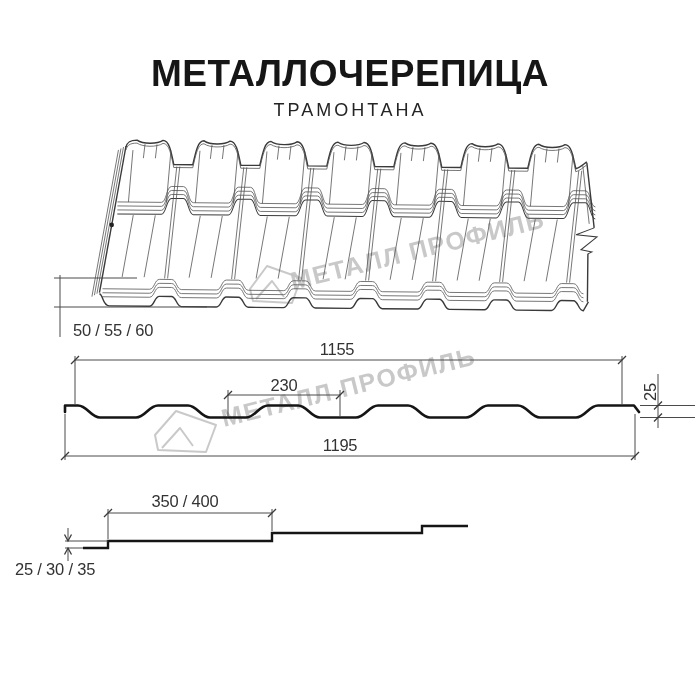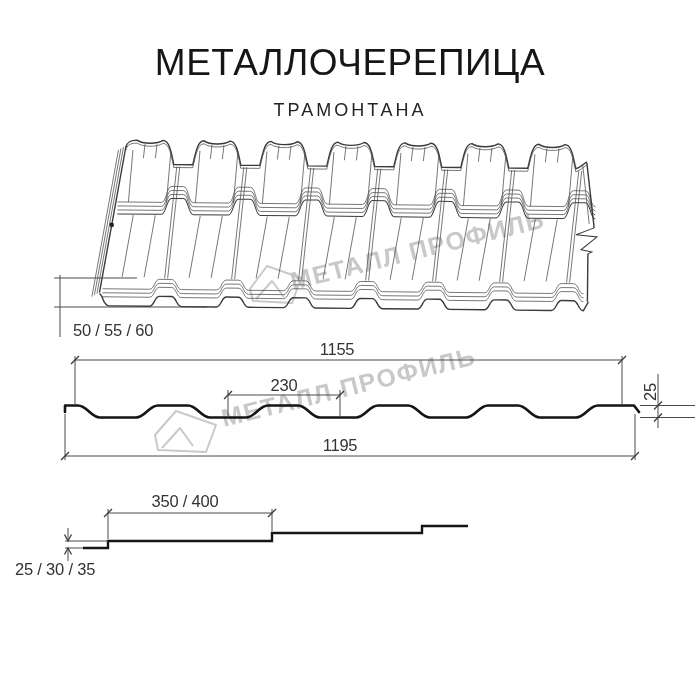--- a/index.html
+++ b/index.html
@@ -2,22 +2,22 @@
 <html style="--ink: #161616; --line: #3a3a3a; --thin: #555555; --profile: #151515; --dim: #4a4a4a; --dimtext: #333333; --wm: #c3c3c3; --bg: #ffffff;"><head>
 <meta charset="utf-8">
 <style>
   :root{
     --ink:#161616; --line:#3a3a3a; --thin:#555555; --profile:#151515;
     --dim:#4a4a4a; --dimtext:#333333; --wm:#c3c3c3; --bg:#ffffff;
   }
   html,body{margin:0;padding:0}
   body{width:700px;height:700px;background:var(--bg);position:relative;overflow:hidden;
        font-family:"Liberation Sans",sans-serif;}
-  .title{position:absolute;top:42px;left:0;width:700px;text-align:center;
-         font-size:37px;font-weight:normal;letter-spacing:.5px;color:var(--ink);white-space:nowrap}
+  .title{position:absolute;top:53px;left:0;width:700px;text-align:center;
+         font-size:37px;font-weight:bold;letter-spacing:.5px;color:var(--ink);white-space:nowrap}
   .subtitle{position:absolute;top:100px;left:0;width:700px;text-align:center;
          font-size:18px;font-weight:normal;letter-spacing:3px;color:#242424;white-space:nowrap}
   svg.stage{position:absolute;left:0;top:0}
   .thin{stroke:var(--thin);stroke-width:.8;fill:none}
   .med{stroke:var(--line);stroke-width:1.4;fill:none}
   .med2{stroke:var(--line);stroke-width:1;fill:none}
   .heavy{stroke:var(--profile);stroke-width:2.6;fill:none;stroke-linejoin:round;stroke-linecap:round}
   .step{stroke:var(--profile);stroke-width:2.4;fill:none;stroke-linejoin:miter}
   .dimline{stroke:var(--dim);stroke-width:1;fill:none}
   .tick{stroke:var(--line);stroke-width:1.3;fill:none}

